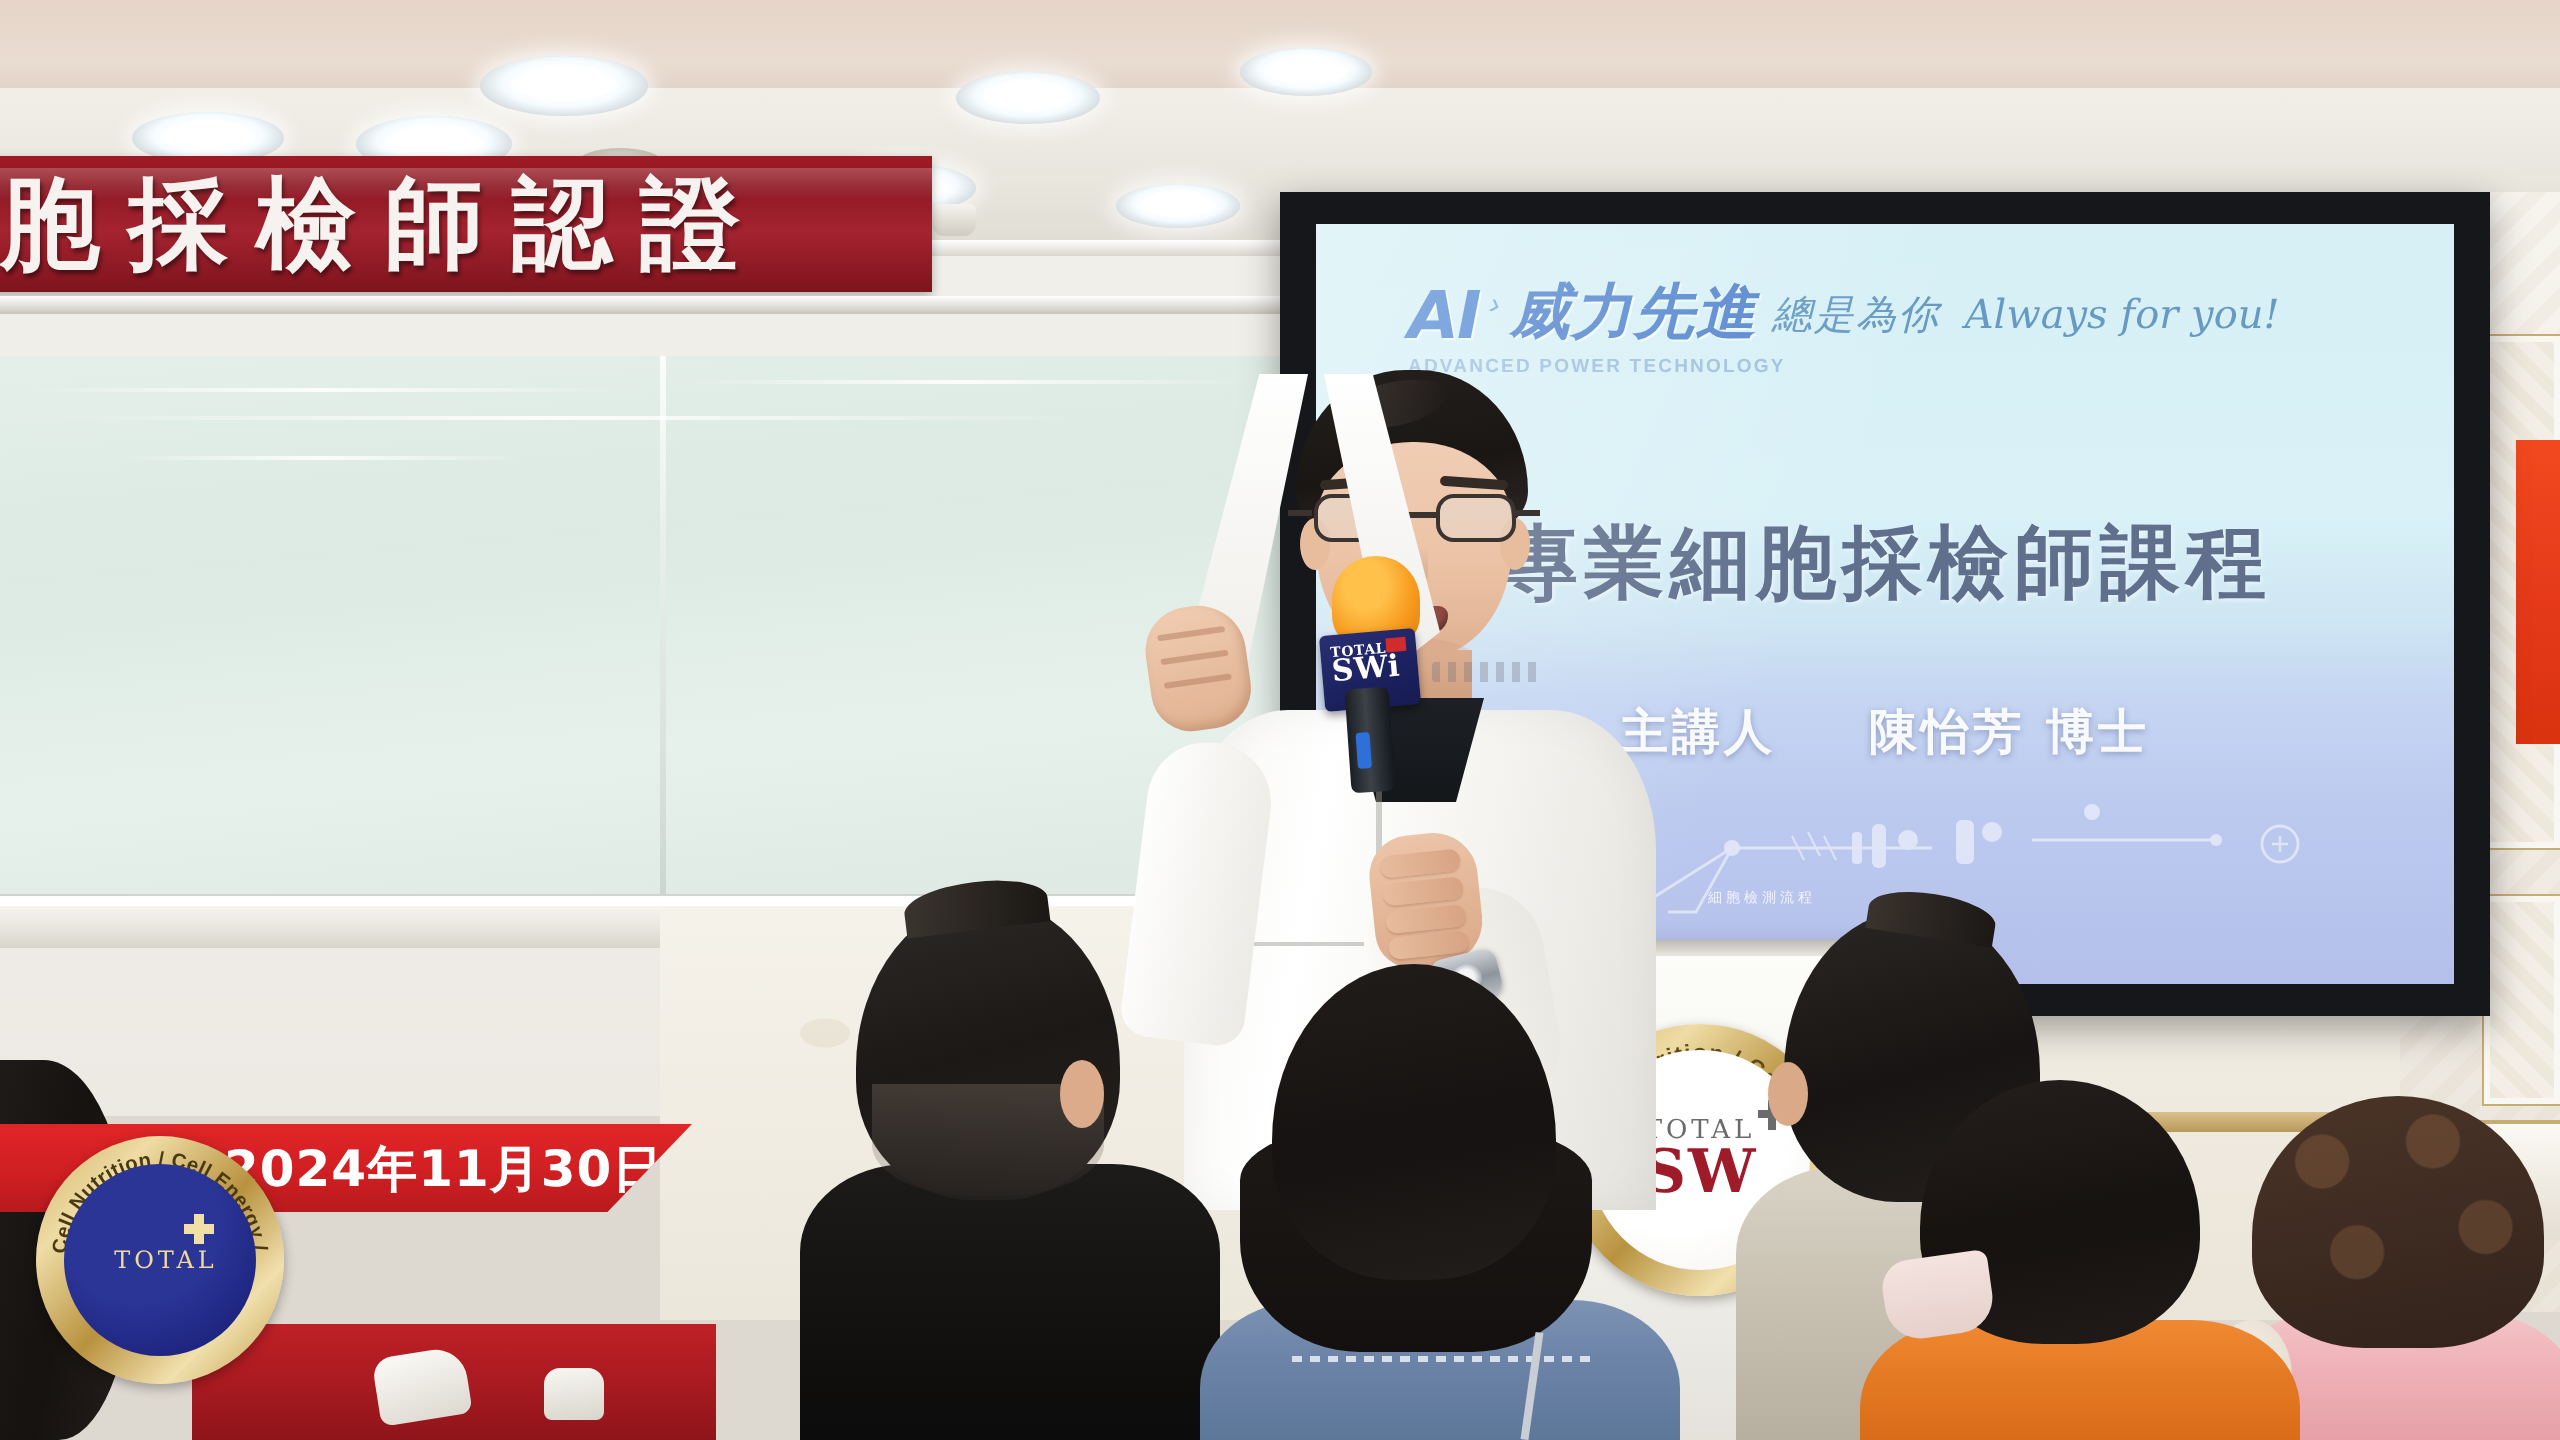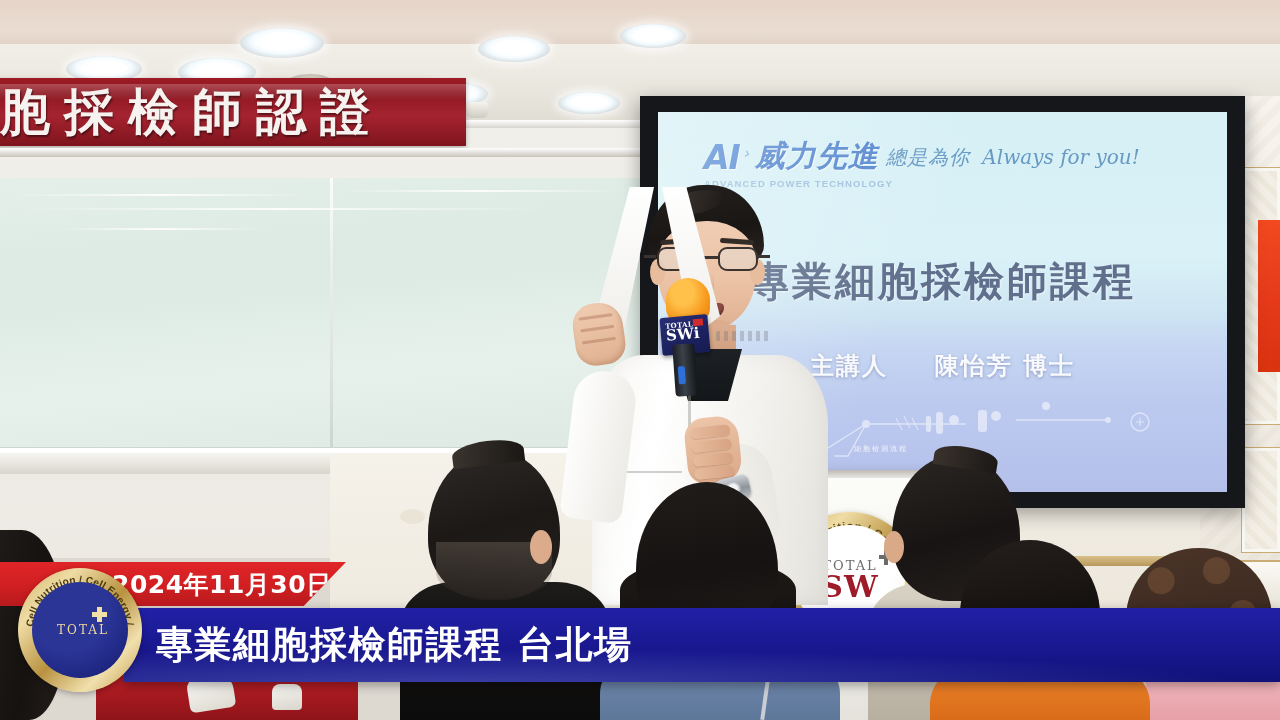--- a/index.html
+++ b/index.html
@@ -921,24 +921,20 @@
   <div class="aud aud-d">
     <div class="shoulders"></div>
     <div class="head"></div>
     <div class="mask"></div>
   </div>
 
   <div class="date-chip">
     <div class="label">2024年11月30日</div>
   </div>
 
-  <div class="title-bar">
-    <div class="sheen"></div>
-    <div class="text">專業細胞採檢師課程 台北場</div>
-  </div>
 
   <div class="lt-badge">
     <div class="emblem dark">
       <svg class="ring-svg" viewBox="0 0 124 124">
         <defs>
           <path id="bArcTop" d="M 15 62 A 47 47 0 0 1 109 62"></path>
           <path id="bArcBot" d="M 20 62 A 42 42 0 0 0 104 62"></path>
         </defs>
         <text font-family="Liberation Sans, sans-serif" font-size="10.2" font-weight="bold" fill="#4a3a11" letter-spacing="0.2">
           <textPath href="#bArcTop" startOffset="2%">Cell Nutrition / Cell Energy / Cell Mineral</textPath>

